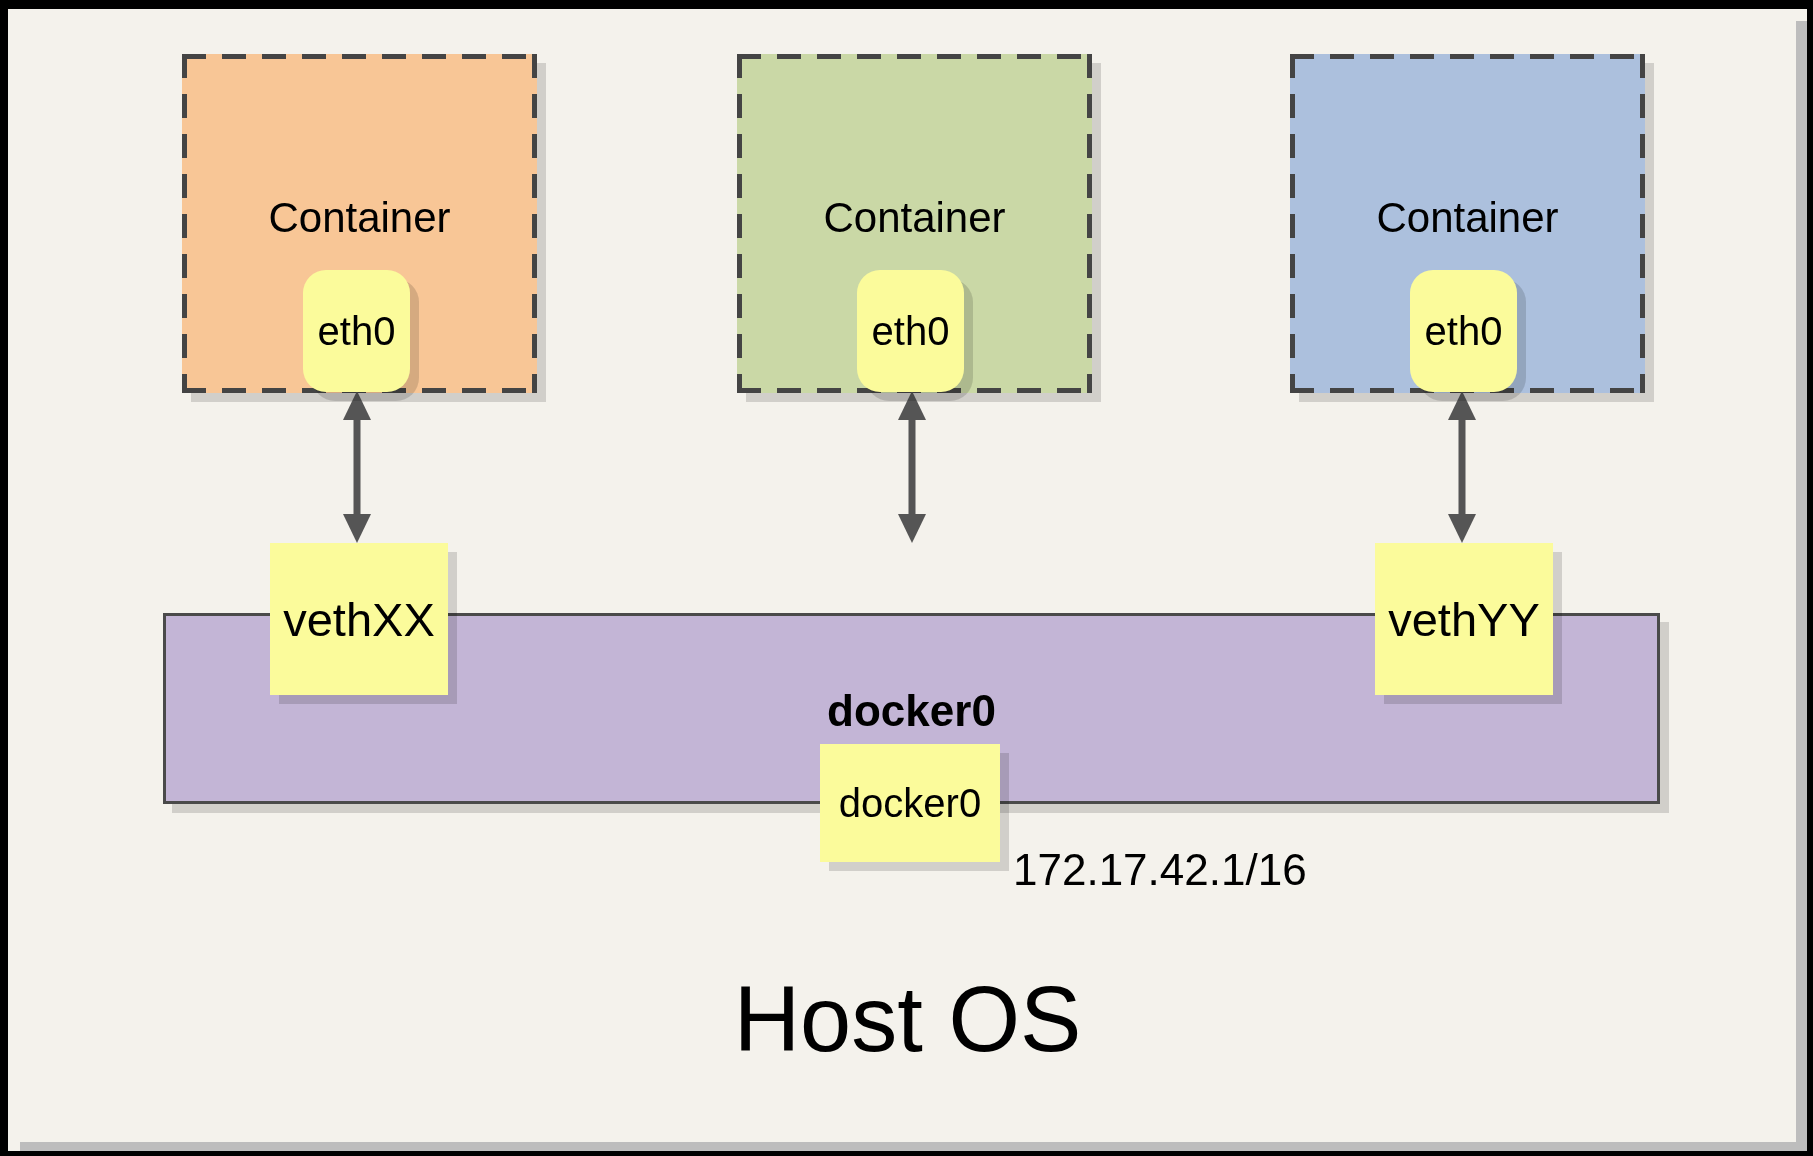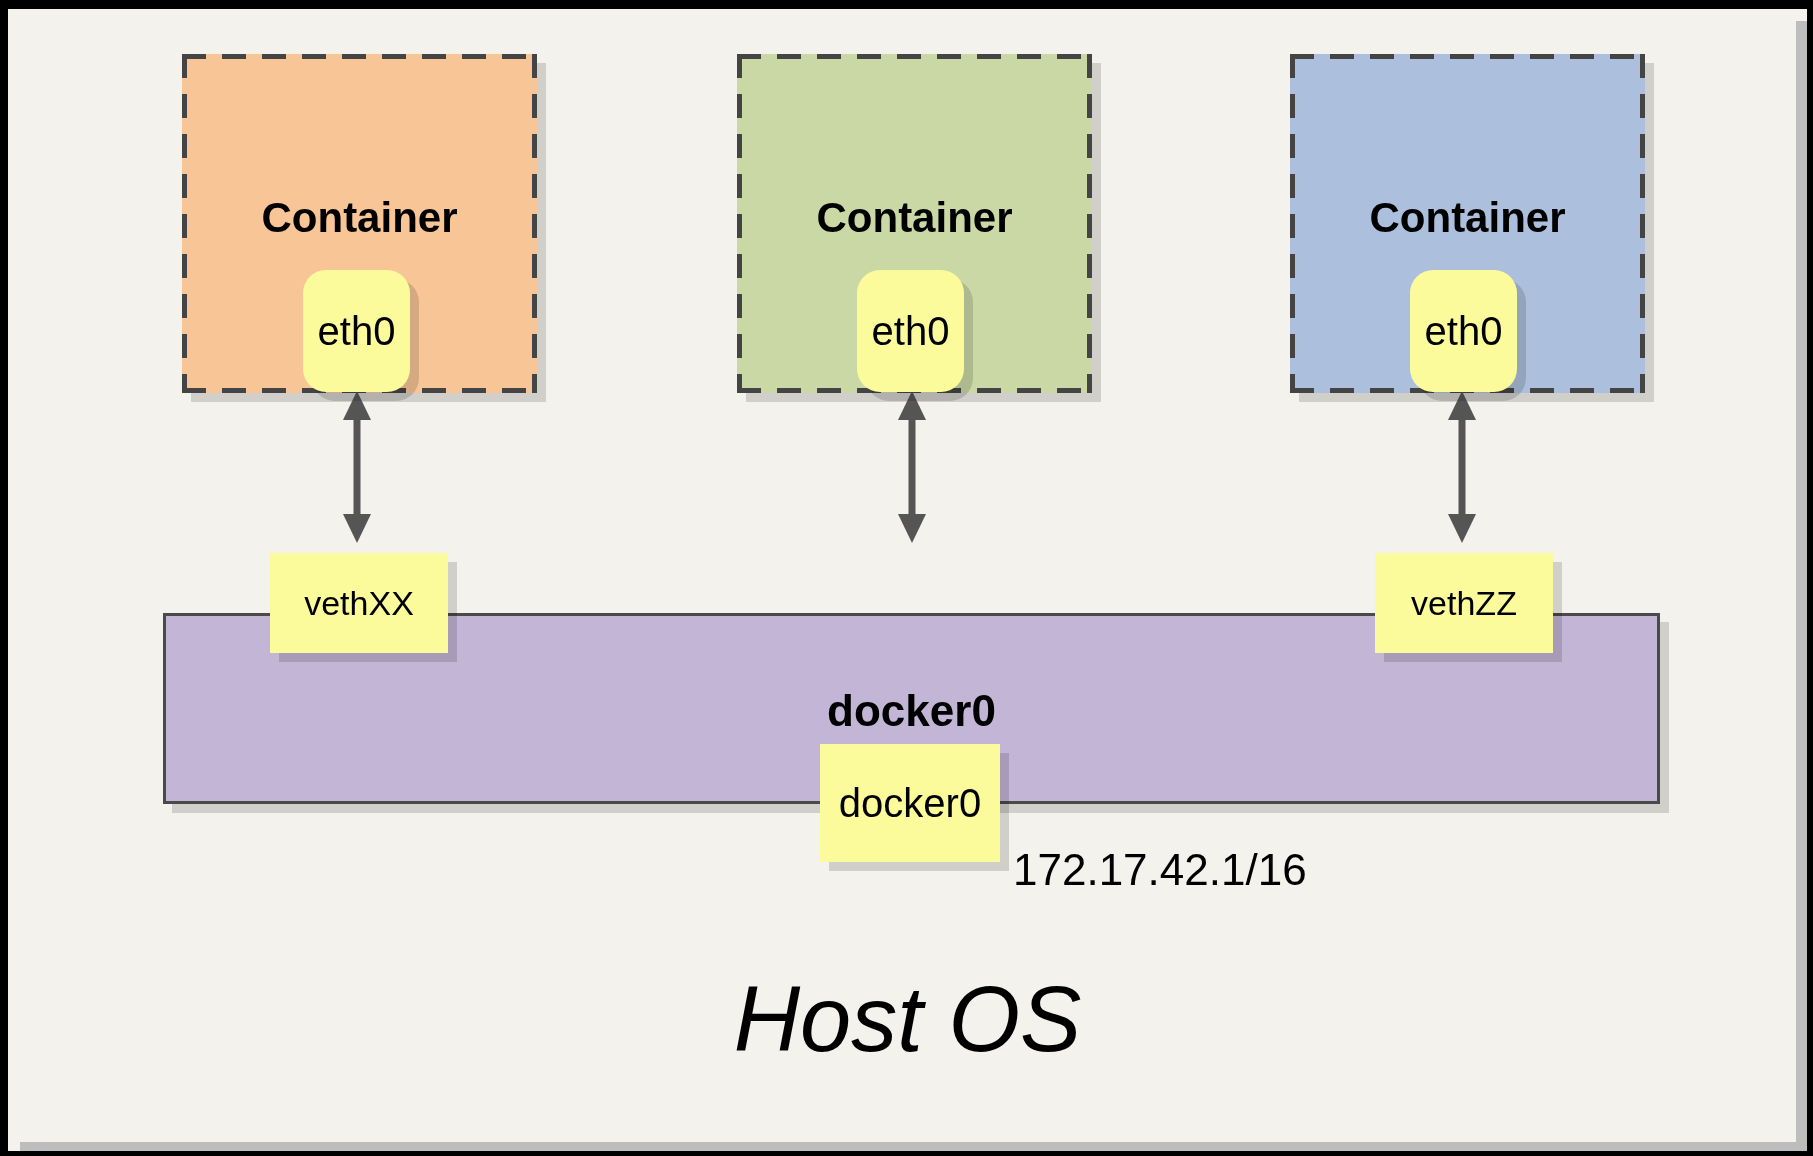--- a/index.html
+++ b/index.html
@@ -65,21 +65,21 @@
   .container-box.c2 { left: 729px; }
   .container-box.c3 { left: 1282px; }
 
   .container-label {
     position: absolute;
     top: 140px;
     left: 0;
     width: 100%;
     text-align: center;
     font-size: 42px;
-    font-weight: bold;
+    font-weight: normal;
     color: #000000;
   }
 
   
   .note {
     position: absolute;
     background: #FBFB9B;
     box-shadow: 9px 9px 0 rgba(0,0,0,0.14);
     display: flex;
     align-items: center;
@@ -94,23 +94,22 @@
     font-size: 40px;
     border-radius: 23px;
   }
   .eth-note.e1 { left: 295px; }
   .eth-note.e2 { left: 849px; }
   .eth-note.e3 { left: 1402px; }
 
   .veth-note {
     top: 534px;
     width: 178px;
-    height: 100px;
-    font-size: 34px;
-    margin-top: 10px;
+    height: 152px;
+    font-size: 47px;
   }
   .veth-note.v1 { left: 262px; }
   .veth-note.v2 { left: 814px; }
   .veth-note.v3 { left: 1367px; }
 
   .docker0-note {
     left: 812px;
     top: 735px;
     width: 180px;
     height: 118px;
@@ -167,21 +166,20 @@
   .host-os-label {
     position: absolute;
     left: 0;
     top: 958px;
     width: 100%;
     text-align: center;
     font-size: 92px;
     font-weight: normal;
     color: #000000;
     z-index: 2;
-    font-style: italic;
   }
 </style>
 </head>
 <body>
 
 <div id="stage">
   <div id="canvas">
 
     <div class="edge-shadow-right"></div>
     <div class="edge-shadow-bottom"></div>
@@ -225,21 +223,21 @@
     </svg>
 
     <div class="bridge-band" style="background-color: rgb(195, 181, 214);">
       <div class="bridge-title">docker0</div>
     </div>
 
     <div class="note veth-note v1">
       <span>vethXX</span>
     </div>
     <div class="note veth-note v3">
-      <span>vethZZ</span>
+      <span>vethYY</span>
     </div>
 
     <div class="note docker0-note">
       <span>docker0</span>
     </div>
 
     <div class="ip-annotation">172.17.42.1/16</div>
 
     <div class="host-os-label">Host OS</div>
 

